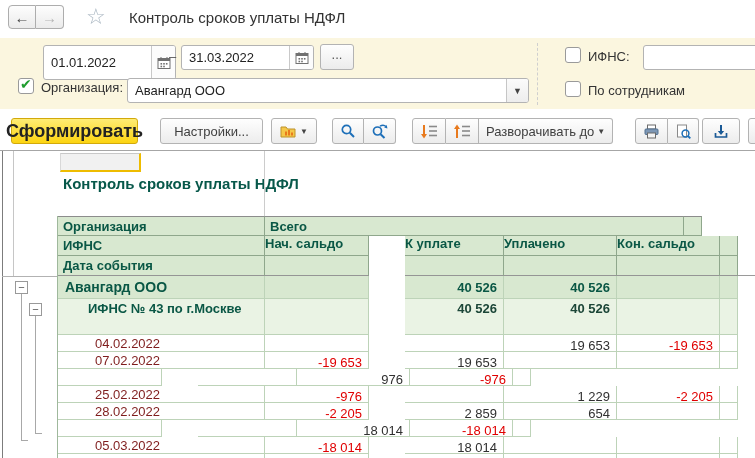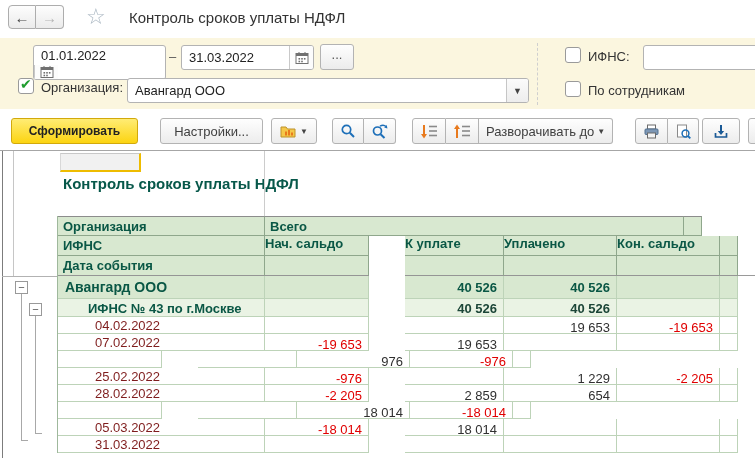--- a/index.html
+++ b/index.html
@@ -20,21 +20,21 @@
   
   .fpanel { position:absolute; left:0; top:38px; width:755px; height:71px; background:#fbf6df; }
   .field { position:absolute; background:#fff; border:1px solid #b3b3b3; border-radius:3px;
     display:flex; align-items:stretch; overflow:hidden; }
   .field input { border:none; outline:none; flex:1; font:13px "Liberation Sans",sans-serif;
     padding:0 4px 0 7px; color:#222; background:transparent; min-width:0; }
   .calbtn { width:24px; display:flex; align-items:center; justify-content:center;
     border-left:1px solid #c9c9c9; background:#fcfcfc; }
   .ddbtn { width:22px; display:flex; align-items:center; justify-content:center;
     border-left:1px solid #c6c6c6; background:linear-gradient(#fbfbfb,#ededed); font-size:9px; color:#444; }
-  .f-from { left:33px; top:7px;  width:133px; height:35px;flex-direction:column; }
+  .f-from { left:43px; top:7px;  width:133px; height:35px; }
   .f-to   { left:181px; top:7px; width:133px; height:25px; }
   .dash   { position:absolute; left:169px; top:11px; color:#555; }
   .morebtn{ position:absolute; left:320px; top:6px; width:34px; height:26px;
     background:linear-gradient(#fefefe,#ececec); border:1px solid #b3b3b3; border-radius:3px;
     color:#555; text-align:center; line-height:20px; }
   .vdash  { position:absolute; left:537px; top:5px; height:62px; border-left:1px dashed #cfcfcf; }
   .chk { position:absolute; width:16px; height:16px; background:#fff; border:1px solid #9a9a9a;
     border-radius:3px; }
   .chk.checked::after { content:"✔"; position:absolute; left:1px; top:-3px; color:#1f9d2e;
     font-size:14px; font-weight:bold; }
@@ -47,21 +47,21 @@
   .btn { position:absolute; height:26px; top:9px; background:linear-gradient(#fefefe,#ececec);
     border:1px solid #b3b3b3; border-radius:3px; display:flex; align-items:center;
     justify-content:center; color:#3f3f3f; gap:4px; }
   .grp { position:absolute; top:9px; display:flex; }
   .grp .gbtn { height:26px; background:linear-gradient(#fefefe,#ececec); border:1px solid #b3b3b3;
     border-left:none; display:flex; align-items:center; justify-content:center; gap:3px;
     color:#3f3f3f; padding:0 7px; }
   .grp .gbtn:first-child { border-left:1px solid #b3b3b3; border-radius:3px 0 0 3px; }
   .grp .gbtn:last-child { border-radius:0 3px 3px 0; }
   .gen { left:11px; width:127px; background:linear-gradient(#ffec74,#fcd411);
-    border:1px solid #d2a90b; font-weight:bold; color:#222; font-size:12px; }
+    border:1px solid #d2a90b; font-weight:bold; color:#222; font-size:18px; }
   .cfg { left:160px; width:103px; }
   .var { left:271px; width:46px; }
   .g-search { left:332px; }
   .g-expand { left:412px; }
   .g-print  { left:635px; }
   .save { left:702px; width:38px; }
   .partial { left:748px; width:12px; }
   .arrow { font-size:8px; color:#444; }
   .sep { position:absolute; left:0; top:150px; width:755px; border-top:1px solid #a6a6a6; }
 
@@ -89,21 +89,21 @@
   .num.neg { color:#e00000; }
 
   .hr { height:20px; }
   .hr .cell { background:#d8e8d0; border-color:#8fa78c; font-weight:bold; color:#0a5745; }
   .hr1 .cell { border-top:1px solid #8c8c8c; }
   .hr3 .cell { border-bottom:1px solid #959595; }
   .lvl0 { height:23px; }
   .lvl0 .cell { background:#d8e8d0; }
   .lvl0 .lbl { font-size:14px; font-weight:bold; color:#0a5745; padding-left:7px; padding-top:3px; }
   .lvl0 .num { font-weight:bold; color:#0a5745; padding-top:4px; }
-  .lvl1 { height:18px; }
+  .lvl1 { height:36px; }
   .lvl1 .cell { background:#eaf3e4; }
   .lvl1 .lbl { font-weight:bold; color:#0a5745; padding-left:30px; }
   .lvl1 .num { font-weight:bold; color:#1c4638; }
   .lvl2 { height:17px; }
   .lvl2 .cell { background:#fff; }
   .lvl2 .lbl { color:#7f1d1d; padding-left:37px; padding-top:1px; }
   .lvl2 .num { padding-top:3px; }
 
   
   .gbox { position:absolute; width:13px; height:13px; background:#fff; border:1px solid #999;

